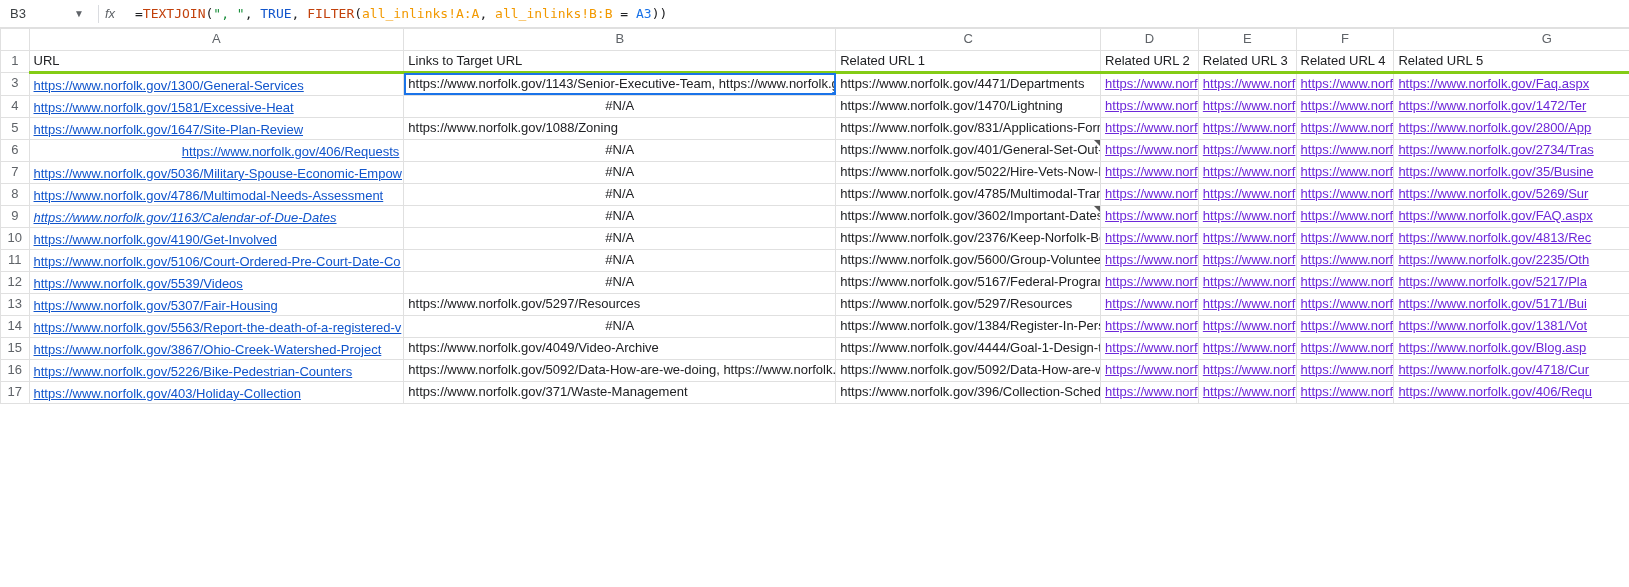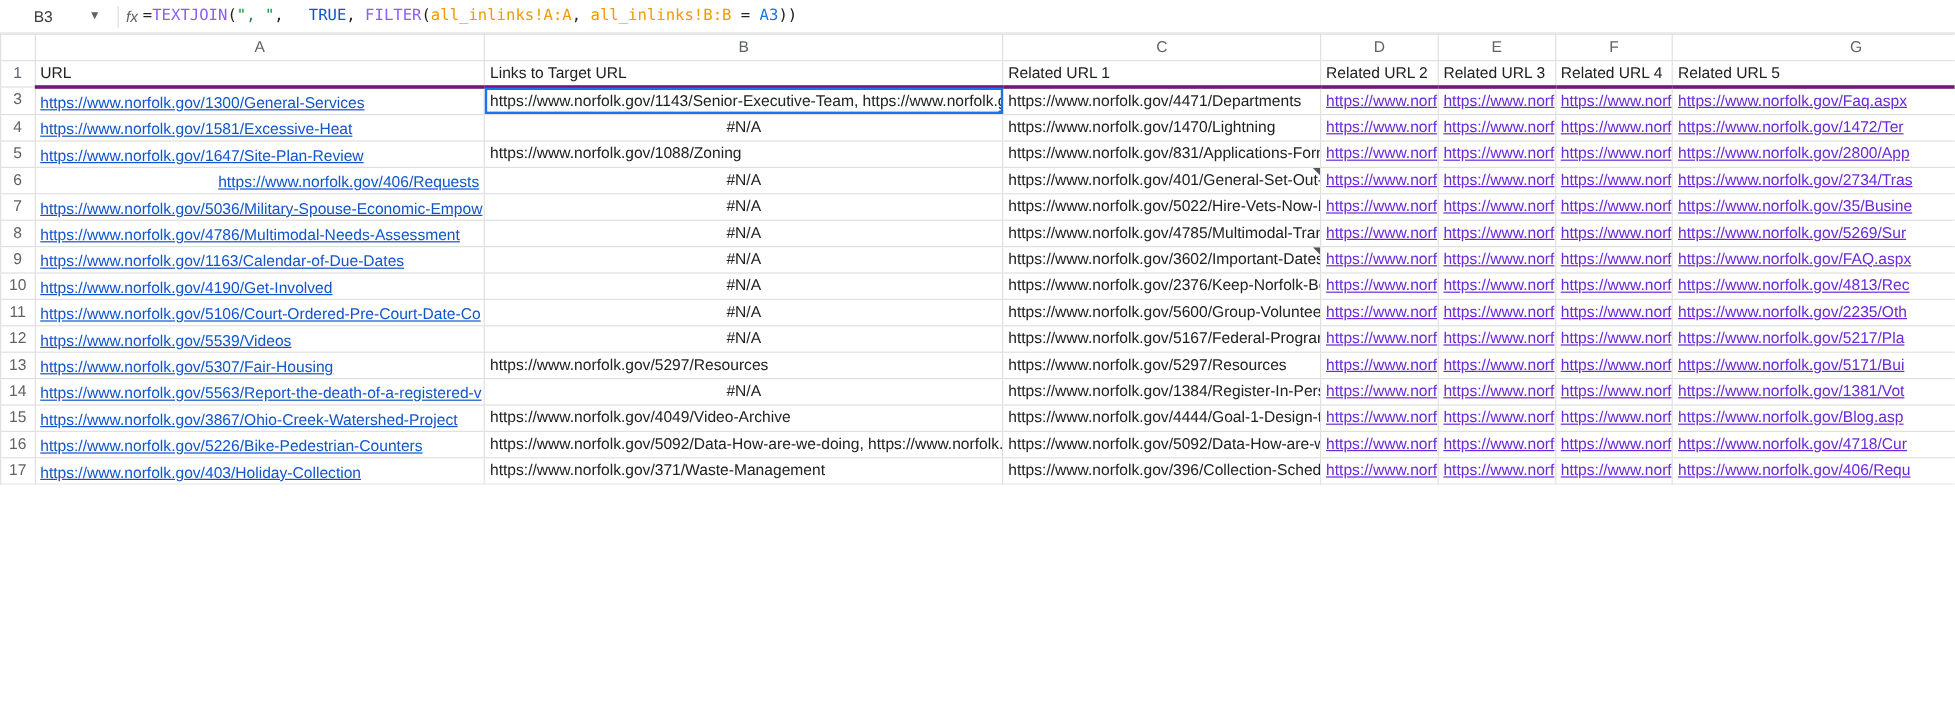--- a/index.html
+++ b/index.html
@@ -1,45 +1,45 @@
 <!DOCTYPE html>
 <html><head>
 <meta charset="utf-8">
 <style>
 * { box-sizing: border-box; margin: 0; padding: 0; }
 body { font-family: Arial, sans-serif; font-size: 13px; color: #202124; background: #fff; overflow: hidden; }
 
 .name-box-row { display: flex; align-items: center; height: 28px; border-bottom: 1px solid #e0e0e0; padding: 0 6px; }
-.name-box { width: 60px; font-size: 13px; color: #3c4043; padding: 2px 4px; text-align: center; }
+.name-box { width: 60px; font-size: 13px; color: #3c4043; padding: 2px 4px; }
 .name-box-arrow { color: #5f6368; font-size: 10px; padding: 0 8px; cursor: pointer; }
 .divider-v { width: 1px; height: 18px; background: #dadce0; margin: 0 6px; }
-.fx-label { font-style: italic; color: #5f6368; font-size: 13px; margin-right: 4px; }
+.fx-label { font-style: italic; color: #5f6368; font-size: 13px; margin-right: 20px; }
 .formula-bar { flex: 1; font-family: "Consolas", monospace; font-size: 13px; white-space: nowrap; }
-.fn-name { color: #8b5cf6; }
+.fn-name { color: #c2410c; }
 .fn-str { color: #1a8e3b; }
-.fn-bool { color: #1155cc; margin-left: 13px; }
+.fn-bool { color: #1155cc; }
 .fn-ref-orange { color: #f29900; }
 .fn-ref-blue { color: #1a73e8; }
 
 .sheet-wrap { overflow: hidden; }
 table.grid { border-collapse: collapse; table-layout: fixed; width: 1700px; }
 table.grid th, table.grid td { border: 1px solid #e0e0e0; padding: 2px 4px; vertical-align: top; font-size: 13px; overflow: hidden; white-space: nowrap; text-overflow: clip; }
 table.grid th { background: #fff; font-weight: normal; color: #5f6368; text-align: center; height: 22px; }
 th.row-hdr { width: 28px; background: #fff; text-align: center; color: #5f6368; font-size: 12px; }
 th.col-hdr { background: #fff; }
 th.sel-col { background: #e8f0fe; color: #1a73e8; }
 th.sel-row { background: #e8f0fe; color: #1a73e8; }
 
 td.cell-a { text-align: left; }
 td.cell-link a { color: #1155cc; text-decoration: underline; }
 td.cell-c, td.cell-d, td.cell-e, td.cell-f, td.cell-g { text-align: left; }
 td.cell-center { text-align: center; }
 td.cell-b-wrap { white-space: normal; line-height: 1.3; }
 
-tr.header-row td { font-weight: normal; border-bottom: 3px solid #701a75; }
+tr.header-row td { font-weight: normal; border-bottom: 3px solid #84cc16; }
 
 td.active-cell { outline: 2px solid #1a73e8; outline-offset: -2px; position: relative; }
 .active-handle { position: absolute; bottom: -3px; right: -3px; width: 6px; height: 6px; background: #1a73e8; border-radius: 1px; }
 
 .note-marker { position: relative; }
 .note-marker::after { content: ""; position: absolute; top: 0; right: 0; border-top: 6px solid #555; border-left: 6px solid transparent; }
 
 .col-A { width: 368px; }
 .col-B { width: 424px; }
 .col-C { width: 260px; }
@@ -164,21 +164,21 @@
           <td class="cell-a cell-link" style="vertical-align: bottom;"><a href="#">https://www.norfolk.gov/4786/Multimodal-Needs-Assessment</a></td>
           <td class="cell-a cell-center">#N/A</td>
           <td class="cell-c">https://www.norfolk.gov/4785/Multimodal-Tran</td>
           <td class="cell-d link-clip"><a href="#">https://www.norf</a></td>
           <td class="cell-e link-clip"><a href="#">https://www.norf</a></td>
           <td class="cell-f link-clip"><a href="#">https://www.norf</a></td>
           <td class="cell-g link-clip"><a href="#">https://www.norfolk.gov/5269/Sur</a></td>
         </tr>
         <tr>
           <th class="row-hdr">9</th>
-          <td class="cell-a cell-link" style="vertical-align: bottom;"><a href="#">https://www.norfolk.gov/1163/Calendar-of-Due-Dates</a></td>
+          <td class="cell-a cell-link" style="vertical-align: bottom; font-style: italic;"><a href="#">https://www.norfolk.gov/1163/Calendar-of-Due-Dates</a></td>
           <td class="cell-a cell-center">#N/A</td>
           <td class="cell-c note-marker">https://www.norfolk.gov/3602/Important-Dates</td>
           <td class="cell-d link-clip"><a href="#">https://www.norf</a></td>
           <td class="cell-e link-clip"><a href="#">https://www.norf</a></td>
           <td class="cell-f link-clip"><a href="#">https://www.norf</a></td>
           <td class="cell-g link-clip"><a href="#">https://www.norfolk.gov/FAQ.aspx</a></td>
         </tr>
         <tr>
           <th class="row-hdr">10</th>
           <td class="cell-a cell-link" style="vertical-align: bottom;"><a href="#">https://www.norfolk.gov/4190/Get-Involved</a></td>

